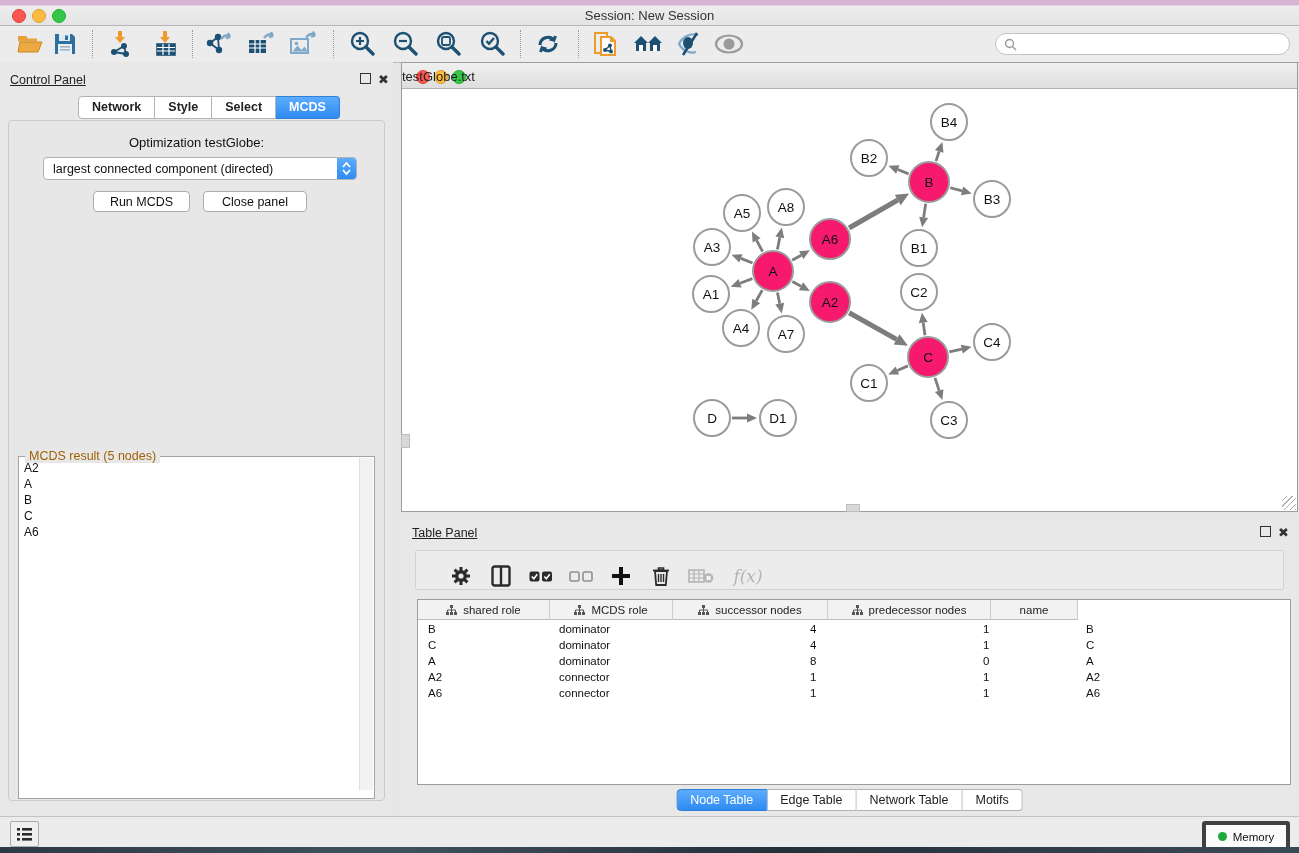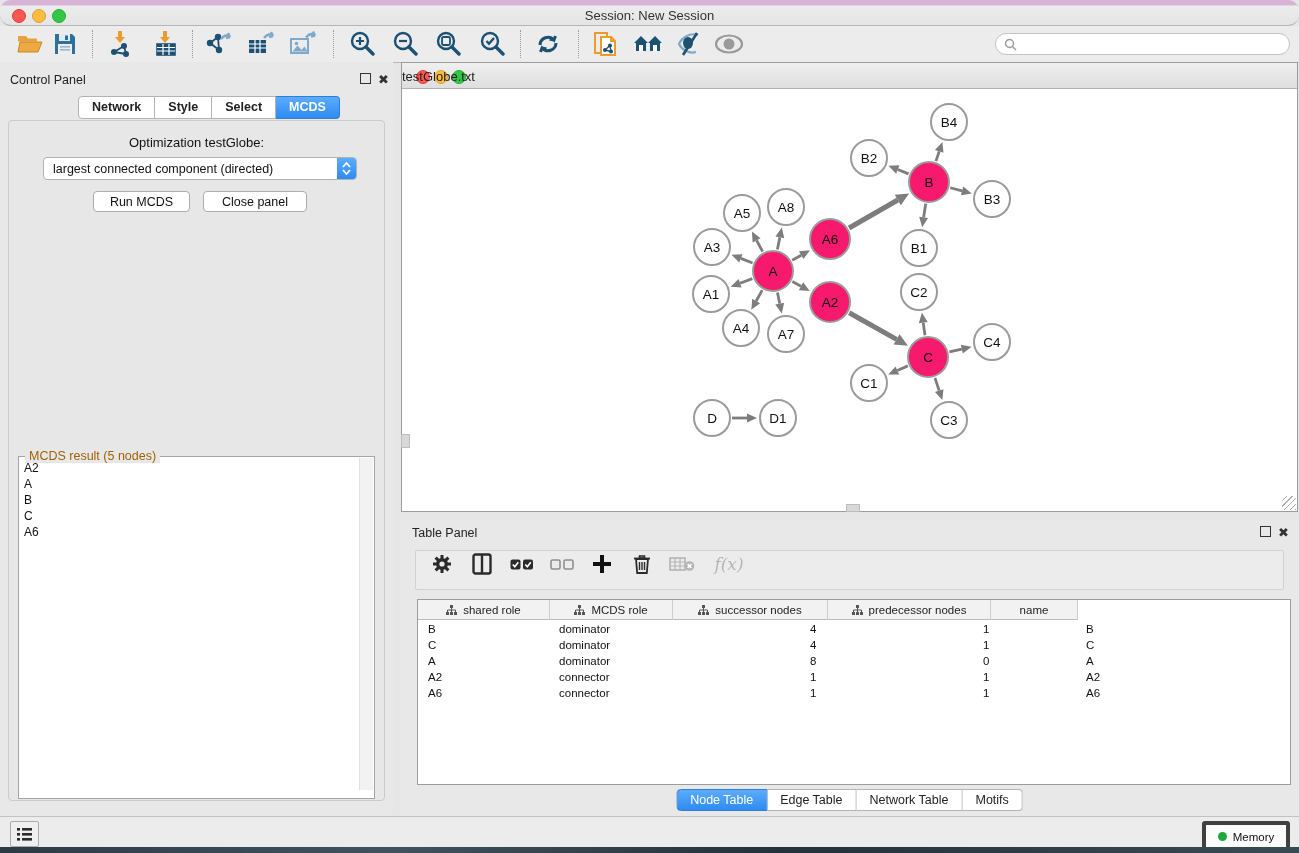--- a/index.html
+++ b/index.html
@@ -6,35 +6,35 @@
   body{
     width:1299px;height:853px;position:relative;overflow:hidden;
     font-family:"Liberation Sans","DejaVu Sans",sans-serif;
     background:#e6e6e6;color:#222;font-size:12px;
     -webkit-font-smoothing:antialiased;
   }
   .abs{position:absolute;}
   
   .titlebar{left:0;top:0;width:1299px;height:25px;
     background:linear-gradient(#d7b4d6 0px,#d7b4d6 5px,#ededed 6px,#e4e4e4 25px);
-    border-bottom:1px solid #b6b6b6;border-radius:11px;}
+    border-bottom:1px solid #b6b6b6;}
   .tl-dot{width:12px;height:12px;border-radius:50%;position:absolute;top:9px;}
   .tl-red{background:#fc5753;border:0.5px solid #df3e38;}
   .tl-yellow{background:#fdbc40;border:0.5px solid #de9f34;}
   .tl-green{background:#33c748;border:0.5px solid #27aa35;}
   .app-title{width:100%;text-align:center;top:8px;font-size:13px;color:#333;}
   
   .toolbar{left:0;top:26px;width:1299px;height:36px;background:#ececec;border-bottom:1px solid #b9b9b9;}
   .tb-icon{position:absolute;top:3px;width:34px;height:30px;display:flex;align-items:center;justify-content:center;}
   .tb-sep{position:absolute;top:4px;width:0;height:28px;border-left:1px dotted #9a9a9a;}
   .searchbox{position:absolute;left:995px;top:7px;width:295px;height:22px;background:#fff;
     border:1px solid #c4c4c4;border-radius:12px;display:flex;align-items:center;padding-left:8px;box-sizing:border-box;}
   
   .ctrl{left:0;top:62px;width:393px;height:753px;background:#e8e8e8;}
-  .panel-title{font-size:12.5px;color:#222;}
+  .panel-title{font-size:12.5px;color:#222;text-decoration:underline;}
   .wctl{font-weight:bold;color:#333;font-size:11px;}
   .seg{display:flex;position:absolute;}
   .seg .tab{height:21px;line-height:21px;padding:0 13px;background:#fff;border:1px solid #b3b3b3;
     border-left:none;font-size:12.5px;font-weight:600;color:#222;text-align:center;}
   .seg .tab:first-child{border-left:1px solid #b3b3b3;border-radius:4px 0 0 4px;}
   .seg .tab:last-child{border-radius:0 4px 4px 0;}
   .seg .tab.active{background:linear-gradient(#5cacfc,#2e8bf2);border-color:#2e7fd8;color:#fff;}
   .ctrl-content{position:absolute;left:8px;top:58px;width:375px;height:679px;background:#e7e7e7;
     border:1px solid #cbcbcb;border-radius:4px;}
   .opt-label{width:100%;text-align:center;top:14px;font-size:13px;color:#111;}
@@ -55,21 +55,21 @@
   .netwin-titlebar{position:absolute;left:0;top:0;width:100%;height:26px;
     background:linear-gradient(#f0f0f0,#dedede);border-bottom:1px solid #b2b2b2;box-sizing:border-box;}
   .net-title{width:100%;text-align:left;top:6px;font-size:13px;color:#222;}
   .net-canvas{position:absolute;left:0;top:26px;width:895px;height:422px;background:#fff;}
   .resize-grip{position:absolute;right:1px;bottom:1px;width:14px;height:14px;
     background:repeating-linear-gradient(135deg,transparent 0 3px,#b0b0b0 3px 4px);}
   .edge-mark{position:absolute;background:#d8d8d8;border:1px solid #bdbdbd;}
   
   .tablepanel{left:400px;top:520px;width:899px;height:296px;background:#e8e8e8;}
   .tp-toolbar{position:absolute;left:15px;top:30px;width:869px;height:40px;background:#ececec;
-    border:1px solid #d2d2d2;border-radius:2px;display:flex;align-items:flex-start;gap:14px;padding-left:13px;box-sizing:border-box;}
+    border:1px solid #d2d2d2;border-radius:2px;display:flex;align-items:flex-end;gap:14px;padding-left:32px;box-sizing:border-box;}
   .tp-tool{width:26px;height:26px;display:flex;align-items:center;justify-content:center;}
   .fx{font-family:"DejaVu Serif","Liberation Serif",serif;font-style:italic;font-size:17px;color:#b5b5b5;}
   .datatable{position:absolute;left:17px;top:79px;width:874px;height:186px;background:#fff;border:1px solid #9c9c9c;box-sizing:border-box;overflow:hidden;}
   .thead{position:absolute;left:0;top:0;height:20px;background:#f2f2f2;border-bottom:1px solid #bdbdbd;
     display:flex;align-items:center;box-sizing:border-box;}
   .th{height:20px;display:flex;align-items:center;justify-content:center;gap:6px;
     border-right:1px solid #cdcdcd;font-size:11.5px;color:#222;box-sizing:border-box;position:relative;}
   .trow{position:absolute;height:16px;font-size:11.5px;color:#111;}
   .tcell{position:absolute;top:1px;white-space:nowrap;}
   .bottom-tabs{position:absolute;top:269px;left:50%;transform:translateX(-50%);}

